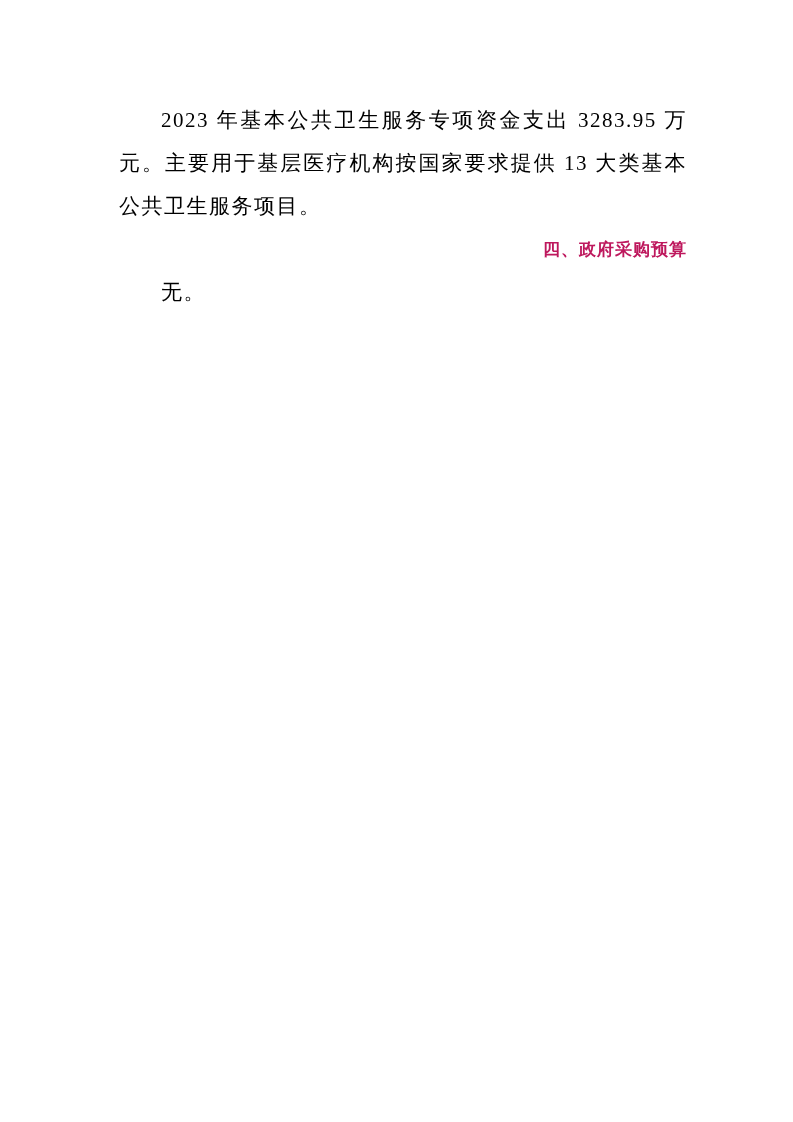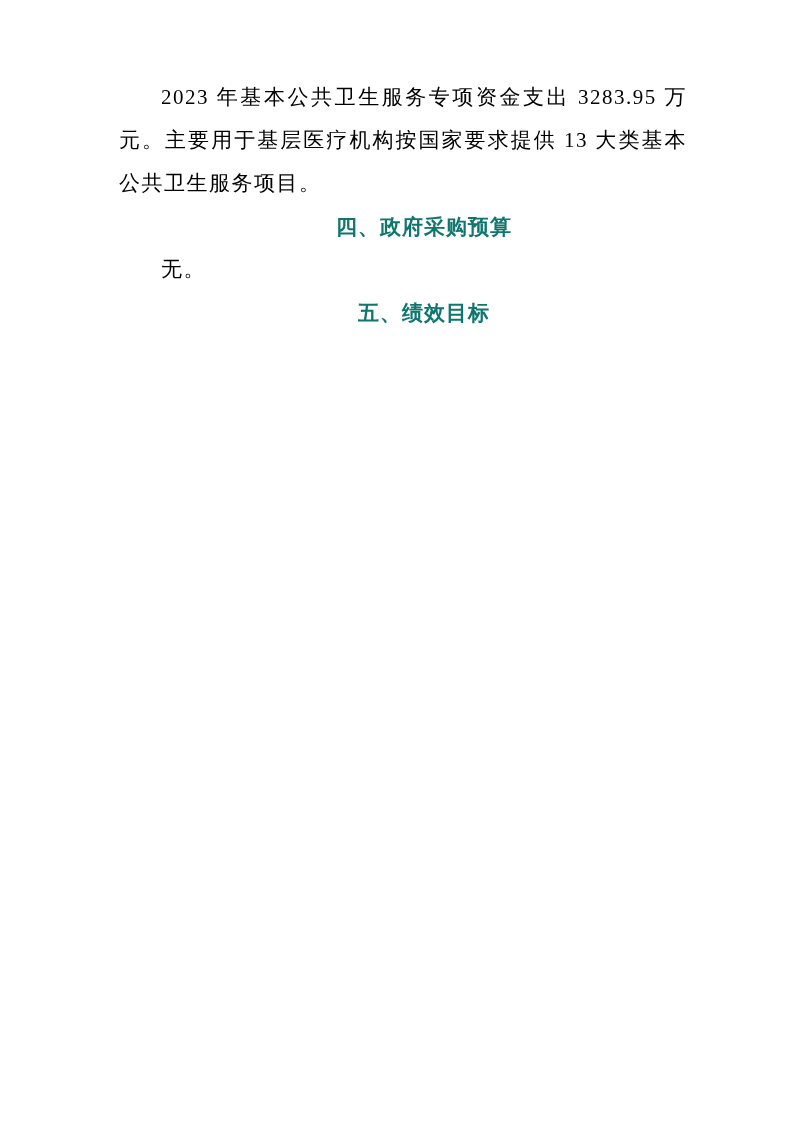--- a/index.html
+++ b/index.html
@@ -10,52 +10,51 @@
     }
     body {
       width: 793px;
       height: 1122px;
       overflow: hidden;
     }
     .page {
       width: 793px;
       height: 1122px;
       background: #ffffff;
-      padding: 76px 106px 0 119px;
+      padding: 99px 106px 0 119px;
       color: #000000;
     }
     .body-para {
       margin: 0;
       font-family: "Liberation Serif", "DejaVu Serif", serif;
       font-size: 21px;
       line-height: 43px;
       letter-spacing: 1.5px;
       text-align: justify;
       text-justify: inter-ideograph;
       text-indent: 2em;
       color: #000000;
       font-weight: normal;
     }
     .heading {
       margin: 0;
       font-family: "Liberation Sans", "DejaVu Sans", sans-serif;
-      font-size: 21px;
+      font-size: 17px;
       line-height: 43px;
       letter-spacing: 1px;
       text-indent: 2em;
       font-weight: bold;
-      color: #0f766e;
-      text-align: center;
+      color: #be185d;
+      text-align: right;
     }
   </style>
 </head>
 <body>
 
 <div class="page">
   <p class="body-para">2023 年基本公共卫生服务专项资金支出 3283.95 万元。主要用于基层医疗机构按国家要求提供 13 大类基本公共卫生服务项目。</p>
 
   <h3 class="heading">四、政府采购预算</h3>
 
   <p class="body-para">无。</p>
 
-  <h3 class="heading">五、绩效目标</h3>
 
 </div>
 
 </body></html>

